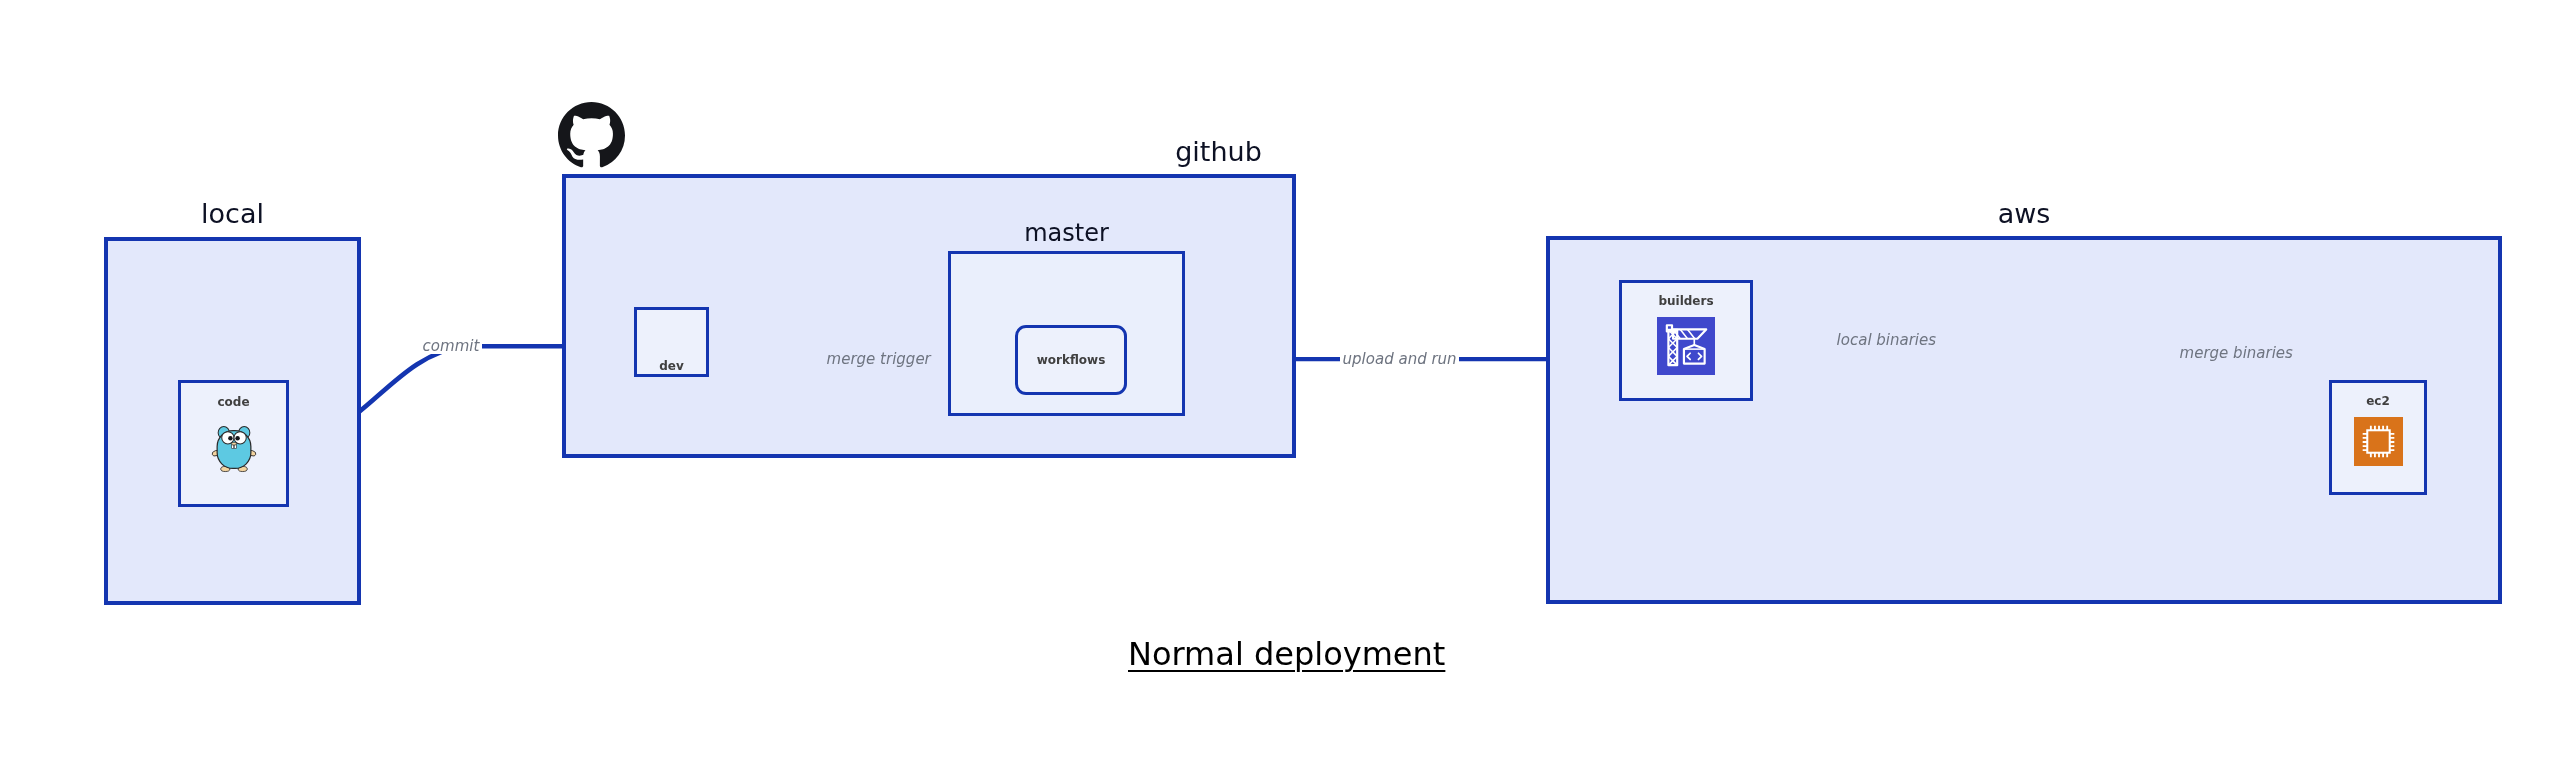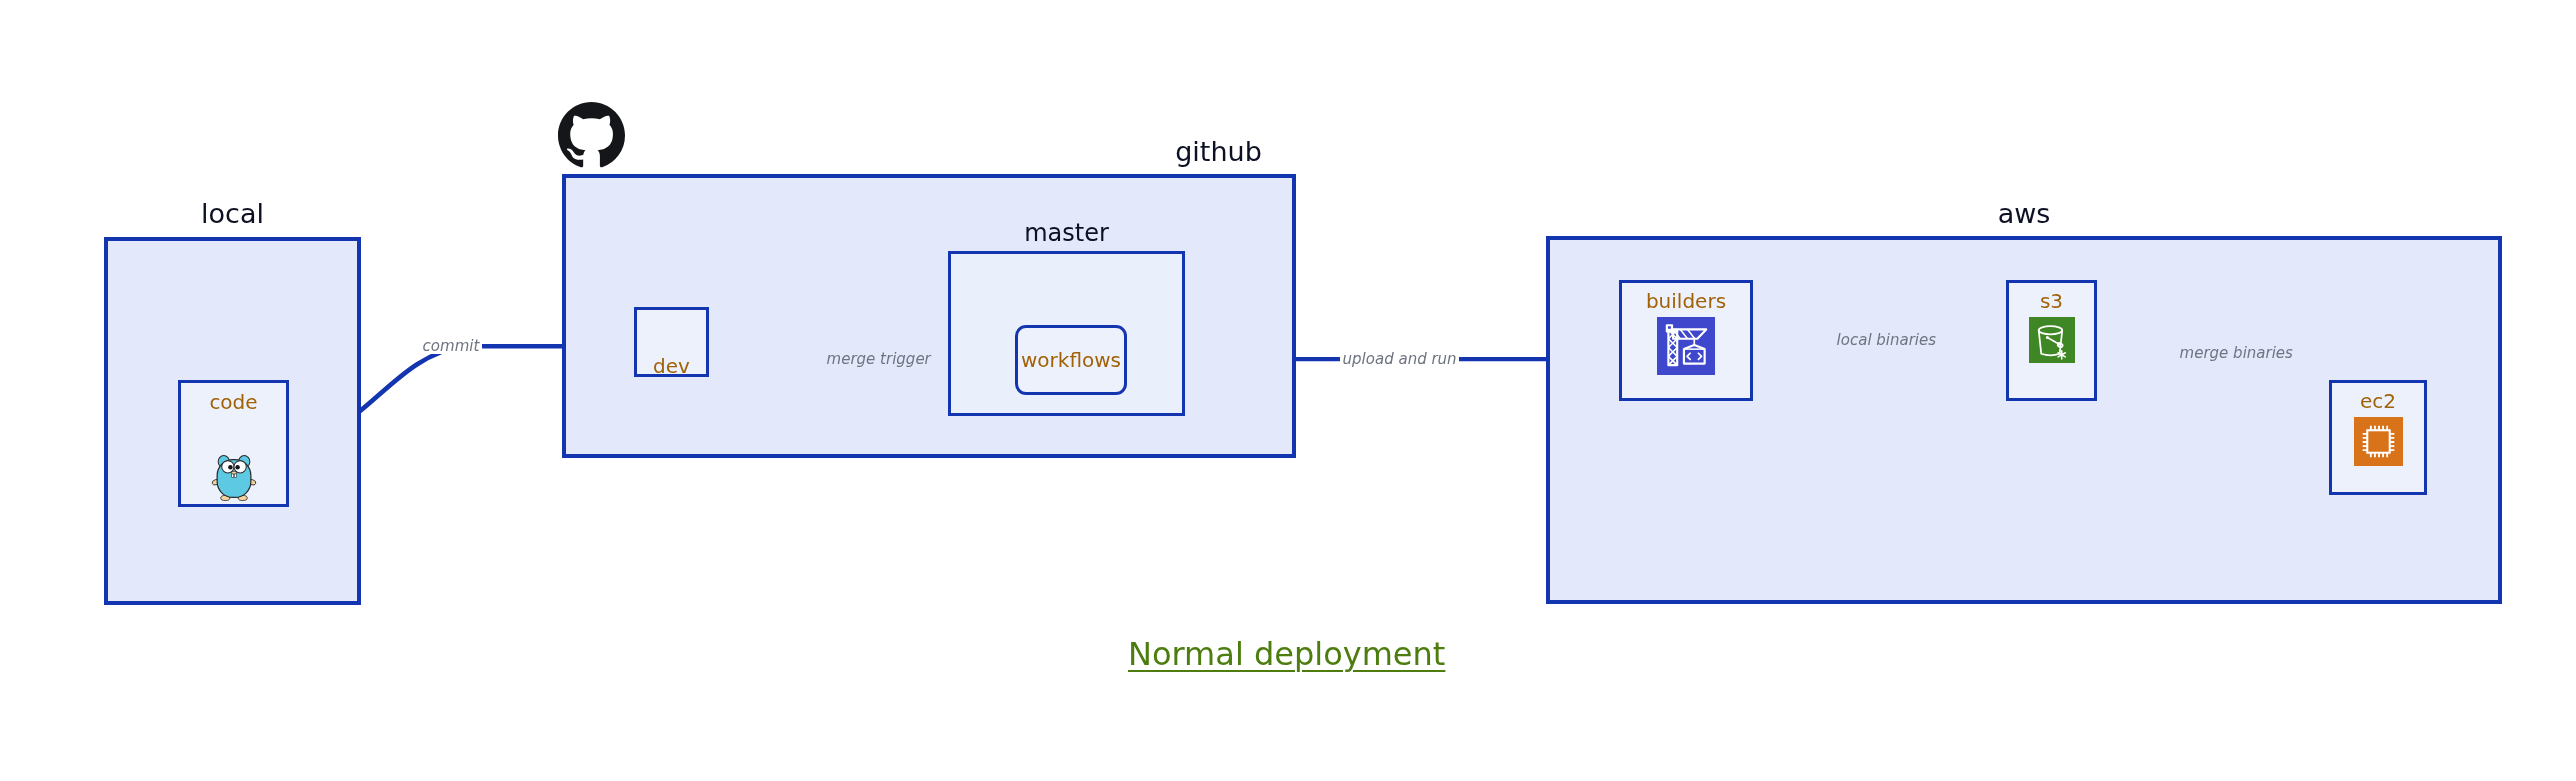--- a/index.html
+++ b/index.html
@@ -11,34 +11,34 @@
   .group{position:absolute;background:#e3e8fb;border:4.6px solid #1435b0;box-sizing:border-box;}
   .group.master{background:#eaeffc;border-width:3.6px;}
 
   
   .caption{position:absolute;color:#0d1124;font-size:27px;line-height:27px;
            font-weight:400;white-space:nowrap;}
 
   
   .node{position:absolute;background:#edf1fc;border:3.6px solid #1435b0;box-sizing:border-box;
         display:flex;flex-direction:column;align-items:center;}
-  .node-label{color:#a16207;font-size:20px;line-height:16px;font-weight:400;
+  .node-label{color:#404040;font-size:12px;line-height:16px;font-weight:700;
               white-space:nowrap;}
   .node-icon{display:block;}
 
   
   .edge-label{position:absolute;color:#6e7480;font-size:15px;line-height:15px;
               font-style:italic;white-space:nowrap;background:#ffffff;padding:0 2.6px;}
   .edge-label.on-fill{background:#e3e8fb;}
 
   
   .edges{position:absolute;left:0;top:0;width:2604px;height:781px;overflow:visible;}
 
   
-  .title{position:absolute;color:#4d7c0f;font-size:32px;line-height:32px;
+  .title{position:absolute;color:#000000;font-size:32px;line-height:32px;
          font-weight:400;white-space:nowrap;text-decoration:underline;
          text-underline-offset:5.2px;text-decoration-thickness:2.1px;}
 
   
   .octocat{position:absolute;}
 </style>
 </head>
 <body>
 
 <div class="stage">
@@ -58,21 +58,21 @@
 
     <path d="M 3403 660 L 3870 660" fill="none" stroke="#1435b0" stroke-width="8" marker-end="url(#ah)"></path>
 
     <path d="M 4070 660 C 4200 668 4280 700 4360 760 C 4420 800 4460 820 4498 835" fill="none" stroke="#1435b0" stroke-width="9" marker-end="url(#ah)"></path>
   </svg>
 
   <div class="caption" style="left:104px;top:200px;width:257px;text-align:center;">local</div>
 
   <div class="group" style="left:104px;top:237px;width:257px;height:368px;"></div>
 
-  <div class="node" style="left:178px;top:380px;width:111px;height:127px;padding-top:11.3px;justify-content:space-between;">
+  <div class="node" style="left:178px;top:380px;width:111px;height:127px;padding-top:11.3px;">
     <span class="node-label">code</span>
     <span class="node-icon" style="margin-top:10.3px;">
       <svg width="46" height="52" viewBox="0 0 90 100">
 
         <ellipse cx="25" cy="22" rx="11" ry="12" fill="#5dc9e2" stroke="#2b2b2b" stroke-width="2"></ellipse>
         <ellipse cx="65" cy="22" rx="11" ry="12" fill="#5dc9e2" stroke="#2b2b2b" stroke-width="2"></ellipse>
 
         <ellipse cx="10" cy="62" rx="8" ry="5" fill="#f3d4a0" stroke="#2b2b2b" stroke-width="1.6" transform="rotate(-20 10 62)"></ellipse>
         <ellipse cx="80" cy="62" rx="8" ry="5" fill="#f3d4a0" stroke="#2b2b2b" stroke-width="1.6" transform="rotate(20 80 62)"></ellipse>
 
@@ -155,41 +155,20 @@
           <path d="M52 62 L92 62" stroke-width="3"></path>
 
           <path d="M64 70 L58 76 L64 82 M80 70 L86 76 L80 82" stroke-width="3.4" stroke-linecap="round"></path>
         </g>
       </svg>
     </span>
   </div>
 
   <div class="edge-label on-fill" style="left:1834px;top:333px;">local binaries</div>
 
-  <div class="node" style="left:2006px;top:280px;width:91px;height:121px;padding-top:10.3px;">
-    <span class="node-label">s3</span>
-    <span class="node-icon" style="margin-top:8.2px;">
-      <svg width="46" height="46" viewBox="0 0 90 90">
-        <rect x="0" y="0" width="90" height="90" fill="#3f8624"></rect>
-        <g fill="none" stroke="#ffffff" stroke-width="3.4" stroke-linecap="round" stroke-linejoin="round">
-
-          <ellipse cx="42" cy="26" rx="23" ry="8"></ellipse>
-          <path d="M19 26 L24 72 Q42 78 60 72 L65 26"></path>
-
-          <path d="M36 40 L60 54"></path>
-          <circle cx="36" cy="40" r="3" fill="#ffffff" stroke="none"></circle>
-          <ellipse cx="61" cy="55" rx="5" ry="3.6" transform="rotate(30 61 55)"></ellipse>
-
-          <g stroke-width="3">
-            <path d="M64 66 L64 82 M57 70 L71 78 M71 70 L57 78"></path>
-          </g>
-        </g>
-      </svg>
-    </span>
-  </div>
 
   <div class="edge-label on-fill" style="left:2177px;top:346px;">merge binaries</div>
 
   <div class="node" style="left:2329px;top:380px;width:98px;height:115px;padding-top:10.3px;">
     <span class="node-label">ec2</span>
     <span class="node-icon" style="margin-top:8.2px;">
       <svg width="49" height="49" viewBox="0 0 96 96">
         <rect x="0" y="0" width="96" height="96" fill="#d9731a"></rect>
         <g stroke="#ffffff" stroke-width="4" fill="none">
           <rect x="26" y="26" width="44" height="44"></rect>

